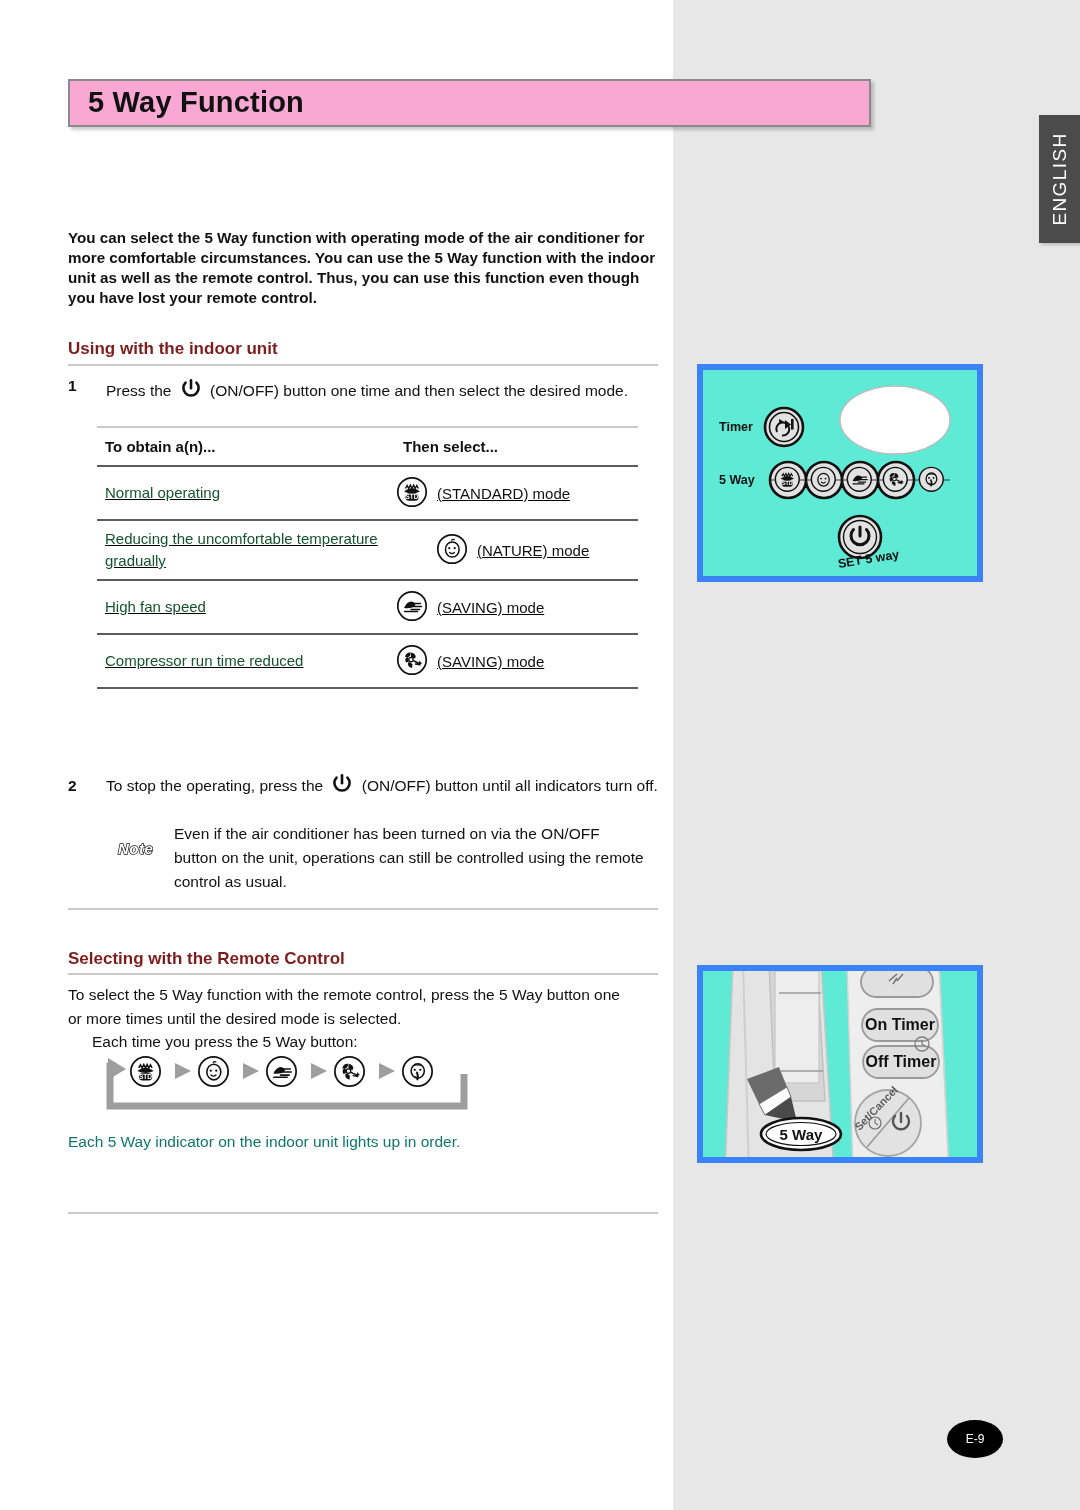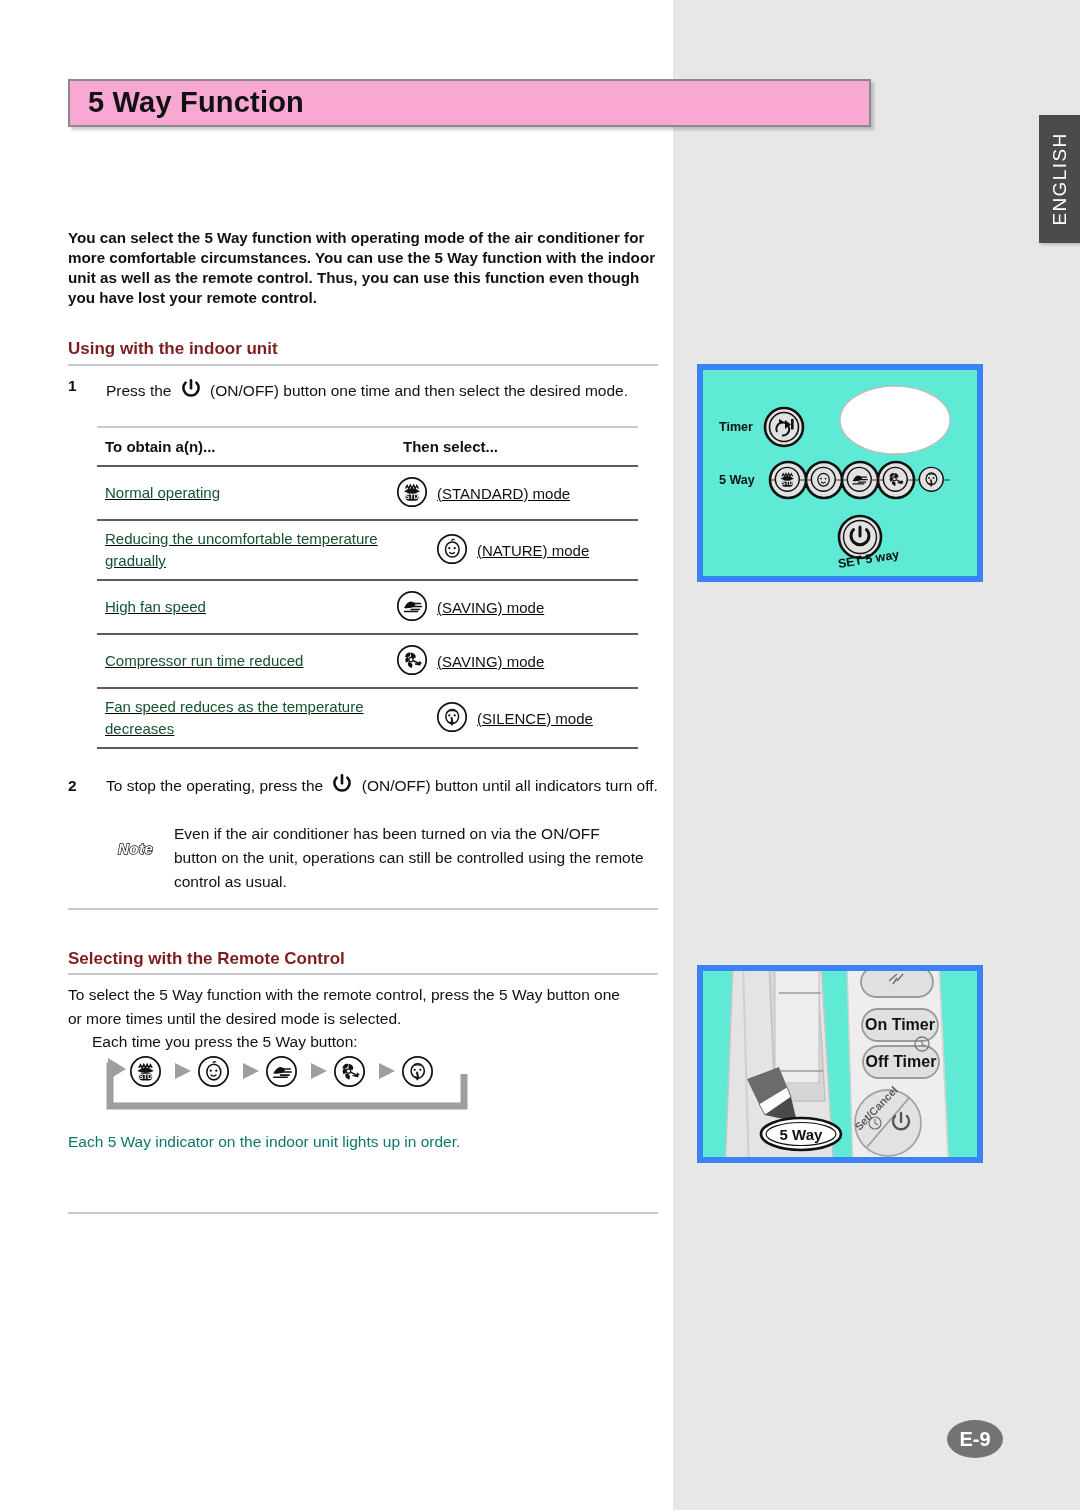--- a/index.html
+++ b/index.html
@@ -231,28 +231,28 @@
     font-weight: bold;
     color: #111;
   }
   
   #page-number {
     position: absolute;
     left: 947px;
     top: 1420px;
     width: 56px;
     height: 38px;
-    background: #737373;
+    background: #000000;
     border-radius: 50%;
     display: flex;
     align-items: center;
     justify-content: center;
     color: #ffffff;
-    font-size: 20px;
-    font-weight: bold;
+    font-size: 12px;
+    font-weight: normal;
   }
 </style>
 </head>
 <body>
 
 <div id="page">
 
   <div class="white-col-top"></div>
   <div class="white-col-main"></div>
 
@@ -348,37 +348,20 @@
             <path d="M17 25 q-5-1.6-4-5.6 q3-.6 4.4 2Z" fill="#111"></path>
             <circle cx="16" cy="16.6" r="2.2" fill="#fff" stroke="#111" stroke-width="1.3"></circle>
             <path d="M19 18 l6 3 M20.5 21 l4.5 .8" stroke="#111" stroke-width="1.4" stroke-linecap="round"></path>
             <path d="M24.5 17.8 l2.6 2.6 -3.6 .6Z" fill="#111"></path>
           </svg>
         </span>
         <span>(SAVING) mode</span>
       </div>
     </div>
 
-    <div class="row tall">
-      <div class="cell-desc">Fan speed reduces as the temperature decreases</div>
-      <div class="cell-mode">
-        <span>
-          <svg width="34" height="34" viewBox="0 0 34 34">
-            <circle cx="17" cy="17" r="14.2" fill="#fff" stroke="#111" stroke-width="1.7"></circle>
-            <path d="M10.8 16.5 a6.4 7 0 1 1 12.8 0 a6.4 7 0 1 1 -12.8 0Z" fill="none" stroke="#111" stroke-width="1.5"></path>
-            <path d="M10.6 12.4 q6.4-5 12.8 0 q-6.4-2.4-12.8 0Z" fill="#111"></path>
-            <circle cx="14.3" cy="15.4" r="1.1" fill="#111"></circle>
-            <circle cx="19.7" cy="15.4" r="1.1" fill="#111"></circle>
-            <path d="M16.6 18 q1.2 3.2 .2 6.6" stroke="#111" stroke-width="2" fill="none" stroke-linecap="round"></path>
-            <path d="M15 22.2 q1.6 1.8 3.4 .6" stroke="#111" stroke-width="1.4" fill="none" stroke-linecap="round"></path>
-          </svg>
-        </span>
-        <span>(SILENCE) mode</span>
-      </div>
-    </div>
 
     <div class="tbot"></div>
   </div>
 
   <div class="step-num" style="left:68px; top:777px;">2</div>
   <div class="step-body" style="left:106px; top:772px; width:552px;">
     <span>To stop the operating, press the</span>
     <span class="inline-ico">
       <svg width="24" height="24" viewBox="0 0 24 24">
         <path d="M12 3.2 L12 11.2" stroke="#111" stroke-width="2.6" stroke-linecap="round" fill="none"></path>

